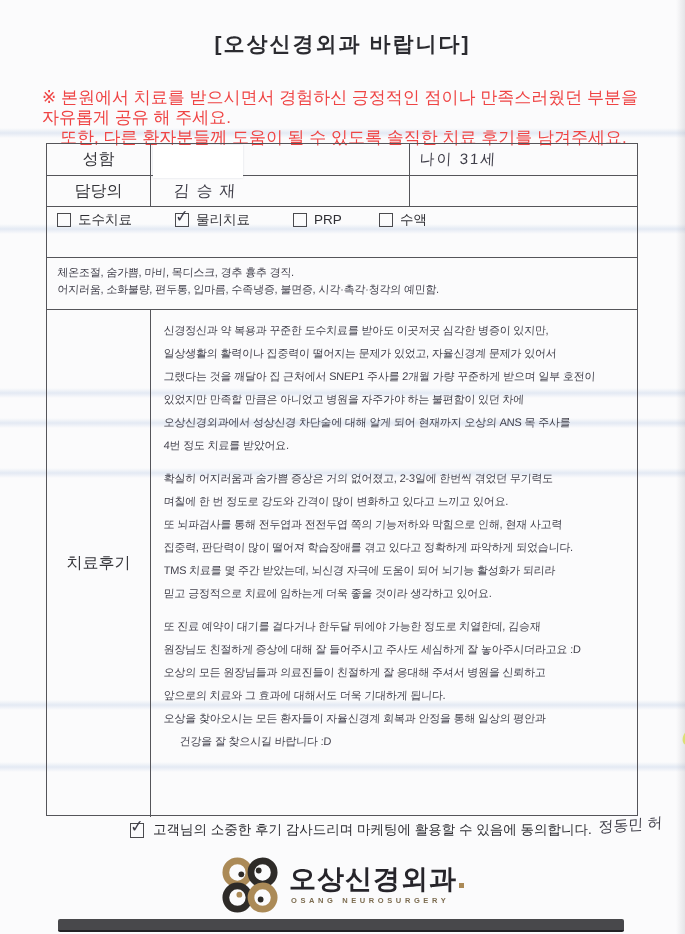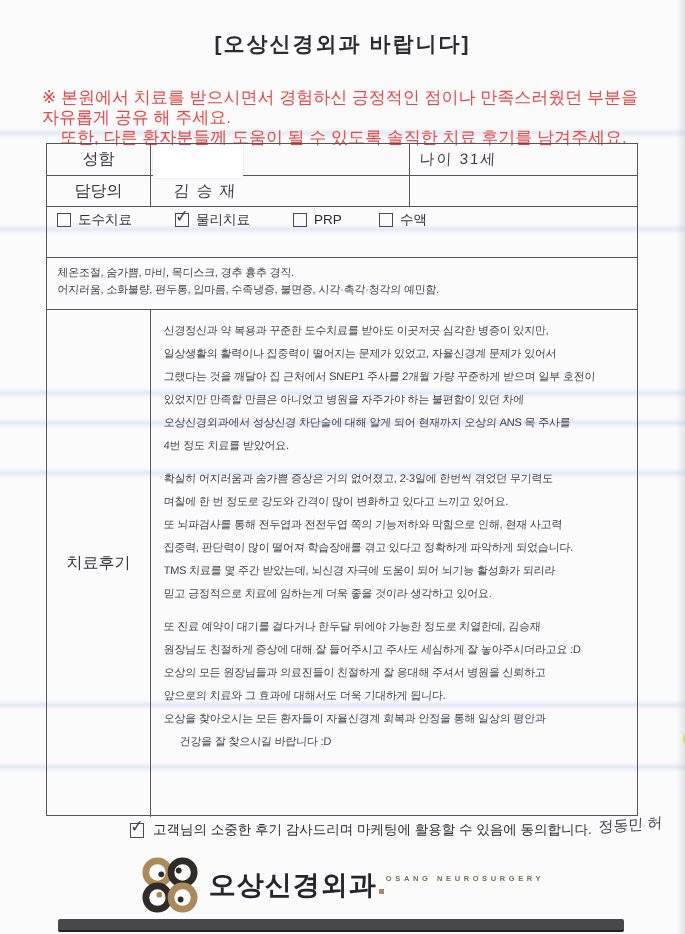--- a/index.html
+++ b/index.html
@@ -59,21 +59,21 @@
   .mark-yellow{position:absolute;left:532px;top:420px;width:9px;height:15px;border-radius:50%;
       background:#d9df67;transform:rotate(18deg);opacity:.9;}
 
   
   .consent{position:absolute;left:118px;top:821px;display:flex;align-items:center;font-size:13.5px;color:#2c2c31;margin-left:12px;}
   .consent .cb{width:13px;height:13px;margin-right:9px;}
   .signature{position:absolute;left:598px;top:818px;font-size:15px;transform:rotate(-4deg) skewX(-6deg);}
 
   
   .logo{position:absolute;left:0;top:856px;width:100%;display:flex;justify-content:center;align-items:center;gap:10px;}
-  .logo-text{display:flex;flex-direction:row;}
+  .logo-text{display:flex;flex-direction:column;}
   .logo-kr{font-size:27px;font-weight:800;letter-spacing:1px;color:#26242a;line-height:28px;display:flex;align-items:baseline;}
   .logo-dot{display:inline-block;width:5px;height:5px;background:#ab8a57;margin-left:2px;}
   .logo-en{font-size:7.5px;letter-spacing:3.6px;color:#7c6c50;margin-top:3px;padding-left:2px;font-weight:700;}
 
   .bottom-strip{position:absolute;left:58px;bottom:2px;width:566px;height:11px;background:#48484b;
       border-bottom:2px solid #232325;border-radius:2px;}
 </style>
 </head>
 <body>
 

